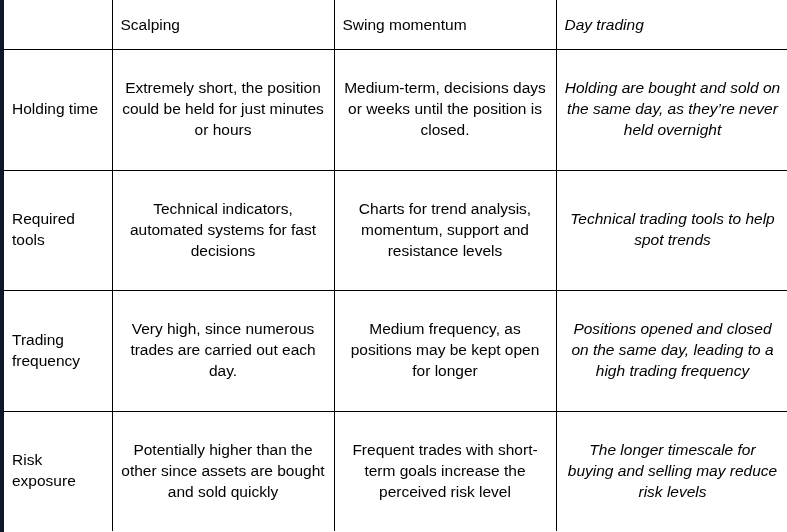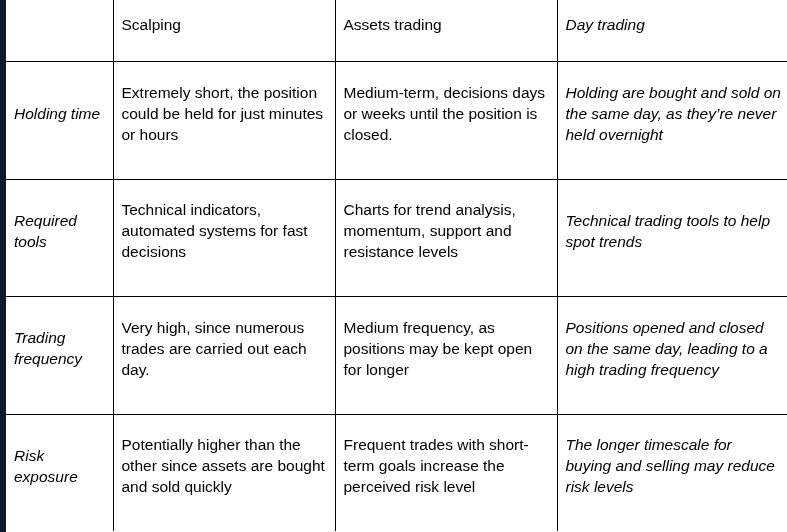--- a/index.html
+++ b/index.html
@@ -21,32 +21,31 @@
   }
   table.comparison {
     border-collapse: collapse;
     width: 787px;
     height: 532px;
     table-layout: fixed;
   }
   table.comparison td {
     border: 1px solid #000000;
     vertical-align: middle;
-    padding: 6px 8px 18px 8px;
+    padding: 6px 8px 6px 8px;
     font-size: 15.5px;
     line-height: 1.35;
     font-family: "Liberation Sans", sans-serif;
   }
   
   table.comparison tr:first-child td {
     border-top: 1px solid #ffffff;
   }
   table.comparison tr td:first-child {
-    border-left: 6px solid #0f172a;
-    font-style: italic;
+    border-left: 4px solid #0f172a;
   }
   table.comparison tr td:last-child {
     border-right: 1px solid #ffffff;
     font-style: italic;
   }
   table.comparison tr:last-child td {
     border-bottom: 1px solid #ffffff;
   }
   col.c-label { width: 110px; }
   col.c-col   { width: 222px; }
@@ -59,38 +58,39 @@
   }
   td.corner-cell {
     border-top: 1px solid #ffffff;
     border-left: 1px solid #ffffff;
   }
   td.row-label {
     vertical-align: middle;
   }
   td.cell-text {
     vertical-align: middle;
+    text-align: center;
   }
 </style>
 </head>
 <body>
 
 <div class="table-wrap">
   <table class="comparison">
     <colgroup>
       <col class="c-label">
       <col class="c-col">
       <col class="c-col2">
       <col class="c-col3">
     </colgroup>
     <tbody>
       <tr class="header-row">
         <td class="corner-cell"></td>
         <td>Scalping</td>
-        <td>Assets trading</td>
+        <td>Swing momentum</td>
         <td>Day trading</td>
       </tr>
 
       <tr>
         <td class="row-label">Holding time</td>
         <td class="cell-text">Extremely short, the position could be held for just minutes or hours</td>
         <td class="cell-text">Medium-term, decisions days or weeks until the position is closed.</td>
         <td class="cell-text">Holding are bought and sold on the same day, as they’re never held overnight</td>
       </tr>
 

